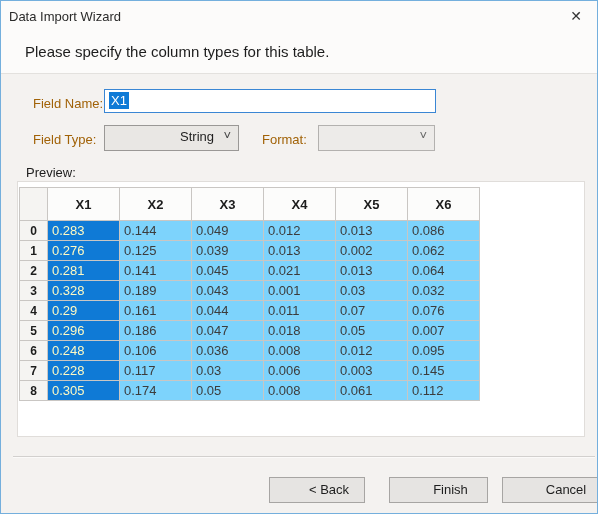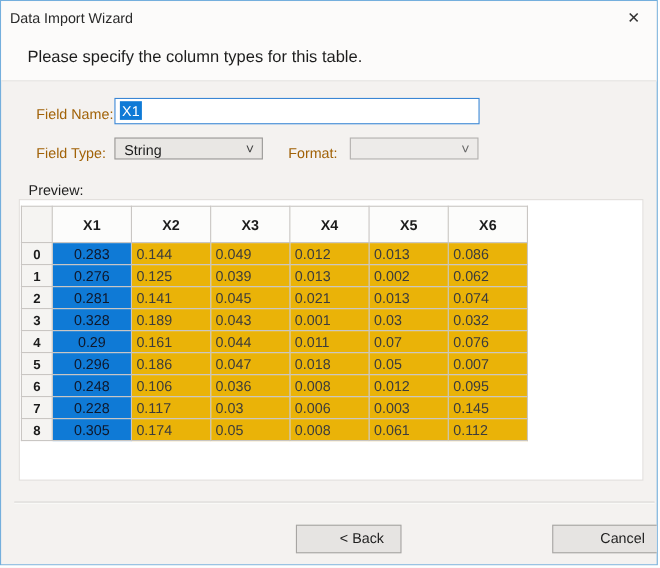--- a/index.html
+++ b/index.html
@@ -54,24 +54,24 @@
     padding: 0 4px;
     overflow: hidden; white-space: nowrap;
   }
   .name-input .sel-text {
     background: var(--sel, #0f7ad6);
     color: #ffffff;
     padding: 1px 2px;
   }
 
   .combo {
-    position: absolute; top: 124px; height: 20px;
+    position: absolute; top: 124px; height: 26px;
     border: 1px solid #9a9896;
     background: #e9e7e4;
-    font-size: 13px; color: #1e1e1e;
+    font-size: 13px; color: #1e1e1e; text-align: right;
   }
   .combo .combo-value {
     position: absolute; left: 8px; top: 3px; right: 24px;
     overflow: hidden; white-space: nowrap;
   }
   .combo .chevron {
     position: absolute; right: 7px; top: 2px;
     font-size: 13px; color: #444;
   }
   .combo-field-type { left: 103px; width: 135px; }
@@ -101,24 +101,24 @@
   }
   .grid th.corner { width: 28px; background: #f5f4f2; }
   .grid thead th.colhead { width: 72px; }
   .grid tbody th {
     width: 28px; height: 20px;
     background: #f5f4f2; font-weight: bold; font-size: 12px; color: #1c1c1c;
     text-align: center;
   }
   .grid td {
     height: 20px; padding: 0 4px;
-    color: #3c3c3c; background: #eab308;
+    color: #3c3c3c; background: #7dd3fc;
     text-align: left; vertical-align: middle;
   }
-  .grid td.selected { background: var(--sel, #0f7ad6); color: #0f172a; text-align: center; }
+  .grid td.selected { background: var(--sel, #0f7ad6); color: #fef9c3; }
 
   
   .separator {
     position: absolute; left: 12px; right: 2px; top: 455px; height: 2px;
     border-top: 1px solid #d2d0ce;
     border-bottom: 1px solid #fbfaf9;
   }
   .btn {
     position: absolute; top: 476px; height: 26px;
     background: #e6e4e2;
@@ -195,21 +195,21 @@
             <td>0.002</td>
             <td>0.062</td>
           </tr>
           <tr>
             <th>2</th>
             <td class="selected">0.281</td>
             <td>0.141</td>
             <td>0.045</td>
             <td>0.021</td>
             <td>0.013</td>
-            <td>0.074</td>
+            <td>0.064</td>
           </tr>
           <tr>
             <th>3</th>
             <td class="selected">0.328</td>
             <td>0.189</td>
             <td>0.043</td>
             <td>0.001</td>
             <td>0.03</td>
             <td>0.032</td>
           </tr>
@@ -258,15 +258,16 @@
             <td>0.061</td>
             <td>0.112</td>
           </tr>
         </tbody>
     </table>
   </div>
 
   <div class="separator"></div>
 
   <div class="btn btn-back">&lt; Back</div>
+  <div class="btn btn-finish">Finish</div>
   <div class="btn btn-cancel">Cancel</div>
 
 </div>
 
 </body></html>

